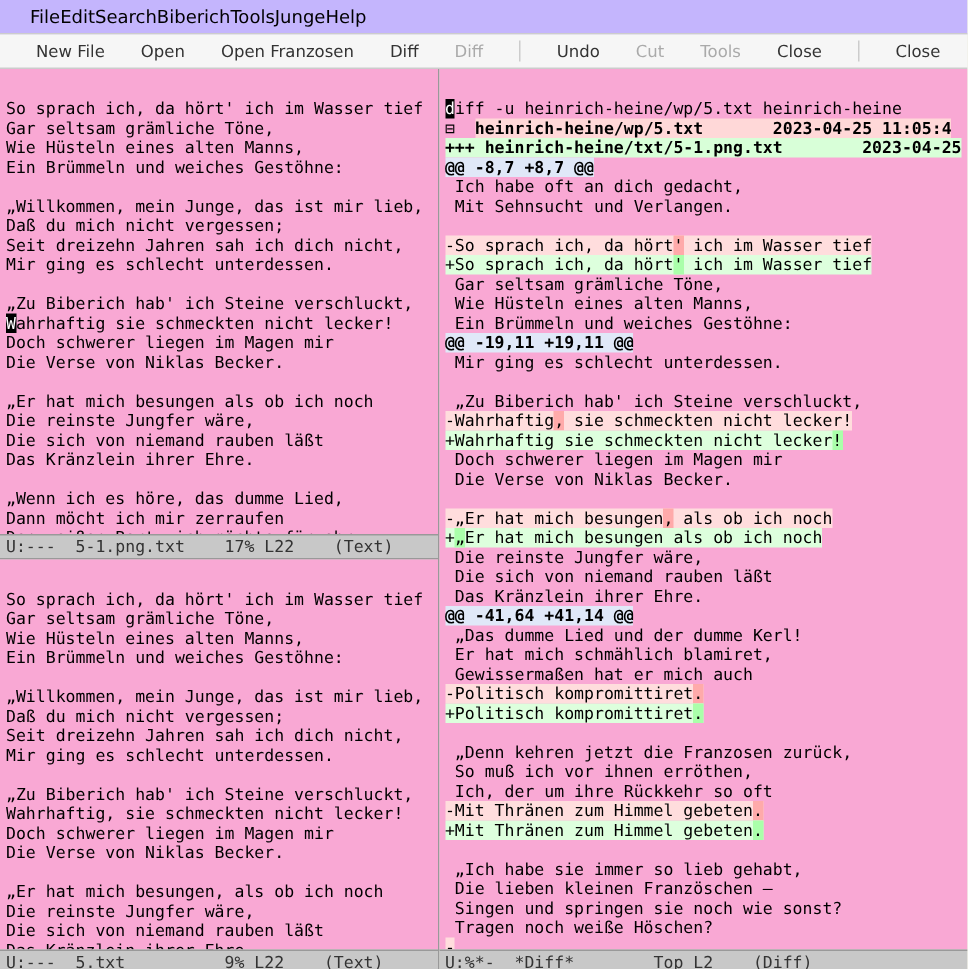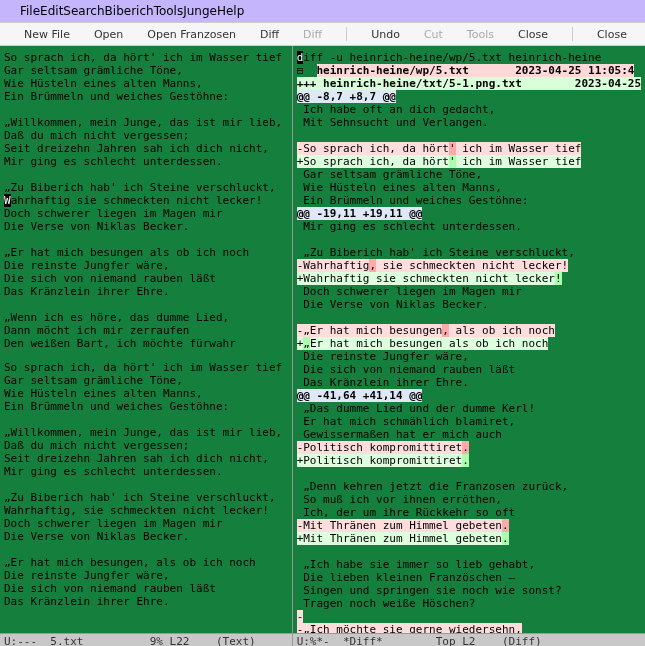--- a/index.html
+++ b/index.html
@@ -6,21 +6,21 @@
   html, body { width: 645px; height: 646px; overflow: hidden; font-family: "DejaVu Sans Mono", monospace; font-size: 11px; background: #f0f0e8; color: #000; }
   .menubar { display: flex; gap: 0; padding: 4px 20px; background: #c4b5fd; border-bottom: 1px solid #ccc; font-family: "DejaVu Sans", sans-serif; font-size: 12px; }
   .menubar span { cursor: default; }
   .toolbar { display: flex; gap: 8px; padding: 4px 8px; background: #f6f6f6; border-bottom: 1px solid #ccc; font-family: "DejaVu Sans", sans-serif; font-size: 11px; align-items: center; }
   .toolbar span { color: #333; cursor: default; margin-left: 16px; }
   .toolbar .disabled { color: #aaa; }
   .toolbar .sep { width: 1px; height: 14px; background: #ccc; }
   .workarea { display: flex; height: calc(100% - 42px); }
   .col-left { width: 345px; display: flex; flex-direction: column; border-right: 1px solid #999; }
   .col-right { flex: 1; display: flex; flex-direction: column; }
-  .pane { flex: 1; overflow: hidden; padding: 5px 4px; white-space: pre; line-height: 13px; background: #15803d; }
+  .pane { flex: 1; overflow: hidden; padding: 20px 4px; white-space: pre; line-height: 13px; background: #f9a8d4; }
   .pane-top { flex: 0 0 auto; height: 310px; }
   .pane-bottom { flex: 1; }
   .modeline { background: #c8c8c8; color: #333; padding: 1px 4px; font-size: 11px; white-space: pre; border-top: 1px solid #999; border-bottom: 1px solid #999; }
   .diff-file-rm { background: #ffd8d8; font-weight: bold; display: inline-block; white-space: pre; }
   .diff-file-add { background: #d8ffd8; font-weight: bold; display: inline-block; white-space: pre; }
   .diff-hunk { background: #e0e8f8; display: inline-block; white-space: pre; font-weight: bold; }
   .del { background: #ffdddd; display: inline-block; white-space: pre; }
   .del .hl { background: #ffaaaa; }
   .add { background: #ddffdd; display: inline-block; white-space: pre; }
   .add .hl { background: #aaffaa; }
@@ -50,20 +50,21 @@
     <span class="disabled">Cut</span>
     <span class="disabled">Tools</span>
     <span>Close</span>
     <span class="sep"></span>
     <span>Close</span>
   </div>
 
 <div class="workarea">
   <div class="col-left">
     <div class="pane pane-top" id="pane-lt"><div>So sprach ich, da hört' ich im Wasser tief</div><div>Gar seltsam grämliche Töne,</div><div>Wie Hüsteln eines alten Manns,</div><div>Ein Brümmeln und weiches Gestöhne:</div><div>&nbsp;</div><div>„Willkommen, mein Junge, das ist mir lieb,</div><div>Daß du mich nicht vergessen;</div><div>Seit dreizehn Jahren sah ich dich nicht,</div><div>Mir ging es schlecht unterdessen.</div><div>&nbsp;</div><div>„Zu Biberich hab' ich Steine verschluckt,</div><div><span class="cursor">W</span>ahrhaftig sie schmeckten nicht lecker!</div><div>Doch schwerer liegen im Magen mir</div><div>Die Verse von Niklas Becker.</div><div>&nbsp;</div><div>„Er hat mich besungen als ob ich noch</div><div>Die reinste Jungfer wäre,</div><div>Die sich von niemand rauben läßt</div><div>Das Kränzlein ihrer Ehre.</div><div>&nbsp;</div><div>„Wenn ich es höre, das dumme Lied,</div><div>Dann möcht ich mir zerraufen</div><div>Den weißen Bart, ich möchte fürwahr</div></div>
+    <div class="modeline">U:---  5-1.png.txt    17% L22    (Text)</div>
     <div class="pane pane-bottom" id="pane-lb"><div>So sprach ich, da hört' ich im Wasser tief</div><div>Gar seltsam grämliche Töne,</div><div>Wie Hüsteln eines alten Manns,</div><div>Ein Brümmeln und weiches Gestöhne:</div><div>&nbsp;</div><div>„Willkommen, mein Junge, das ist mir lieb,</div><div>Daß du mich nicht vergessen;</div><div>Seit dreizehn Jahren sah ich dich nicht,</div><div>Mir ging es schlecht unterdessen.</div><div>&nbsp;</div><div>„Zu Biberich hab' ich Steine verschluckt,</div><div>Wahrhaftig, sie schmeckten nicht lecker!</div><div>Doch schwerer liegen im Magen mir</div><div>Die Verse von Niklas Becker.</div><div>&nbsp;</div><div>„Er hat mich besungen, als ob ich noch</div><div>Die reinste Jungfer wäre,</div><div>Die sich von niemand rauben läßt</div><div>Das Kränzlein ihrer Ehre.</div><div>&nbsp;</div></div>
     <div class="modeline">U:---  5.txt          9% L22    (Text)</div>
   </div>
   <div class="col-right">
     <div class="pane" id="pane-diff"><div><span class="cursor">d</span>iff -u heinrich-heine/wp/5.txt heinrich-heine</div><div><span>⊟  </span><span class="diff-file-rm">heinrich-heine/wp/5.txt       2023-04-25 11:05:4</span></div><div><span class="diff-file-add">+++ heinrich-heine/txt/5-1.png.txt        2023-04-25</span></div><div><span class="diff-hunk">@@ -8,7 +8,7 @@</span></div><div> Ich habe oft an dich gedacht,</div><div> Mit Sehnsucht und Verlangen.</div><div>&nbsp;</div><div><span class="del">-So sprach ich, da hört<span class="hl">'</span> ich im Wasser tief</span></div><div><span class="add">+So sprach ich, da hört<span class="hl">'</span> ich im Wasser tief</span></div><div> Gar seltsam grämliche Töne,</div><div> Wie Hüsteln eines alten Manns,</div><div> Ein Brümmeln und weiches Gestöhne:</div><div><span class="diff-hunk">@@ -19,11 +19,11 @@</span></div><div> Mir ging es schlecht unterdessen.</div><div>&nbsp;</div><div> „Zu Biberich hab' ich Steine verschluckt,</div><div><span class="del">-Wahrhaftig<span class="hl">,</span> sie schmeckten nicht lecker!</span></div><div><span class="add">+Wahrhaftig sie schmeckten nicht lecker<span class="hl">!</span></span></div><div> Doch schwerer liegen im Magen mir</div><div> Die Verse von Niklas Becker.</div><div>&nbsp;</div><div><span class="del">-„Er hat mich besungen<span class="hl">,</span> als ob ich noch</span></div><div><span class="add">+<span class="hl">„</span>Er hat mich besungen als ob ich noch</span></div><div> Die reinste Jungfer wäre,</div><div> Die sich von niemand rauben läßt</div><div> Das Kränzlein ihrer Ehre.</div><div><span class="diff-hunk">@@ -41,64 +41,14 @@</span></div><div> „Das dumme Lied und der dumme Kerl!</div><div> Er hat mich schmählich blamiret,</div><div> Gewissermaßen hat er mich auch</div><div><span class="del">-Politisch kompromittiret<span class="hl">.</span></span></div><div><span class="add">+Politisch kompromittiret<span class="hl">.</span></span></div><div>&nbsp;</div><div> „Denn kehren jetzt die Franzosen zurück,</div><div> So muß ich vor ihnen erröthen,</div><div> Ich, der um ihre Rückkehr so oft</div><div><span class="del">-Mit Thränen zum Himmel gebeten<span class="hl">.</span></span></div><div><span class="add">+Mit Thränen zum Himmel gebeten<span class="hl">.</span></span></div><div>&nbsp;</div><div> „Ich habe sie immer so lieb gehabt,</div><div> Die lieben kleinen Französchen –</div><div> Singen und springen sie noch wie sonst?</div><div> Tragen noch weiße Höschen?</div><div><span class="del">-</span></div><div><span class="del">-„Ich möchte sie gerne wiedersehn,</span></div></div>
     <div class="modeline">U:%*-  *Diff*        Top L2    (Diff)</div>
   </div>
 </div>
 
 </body></html>

